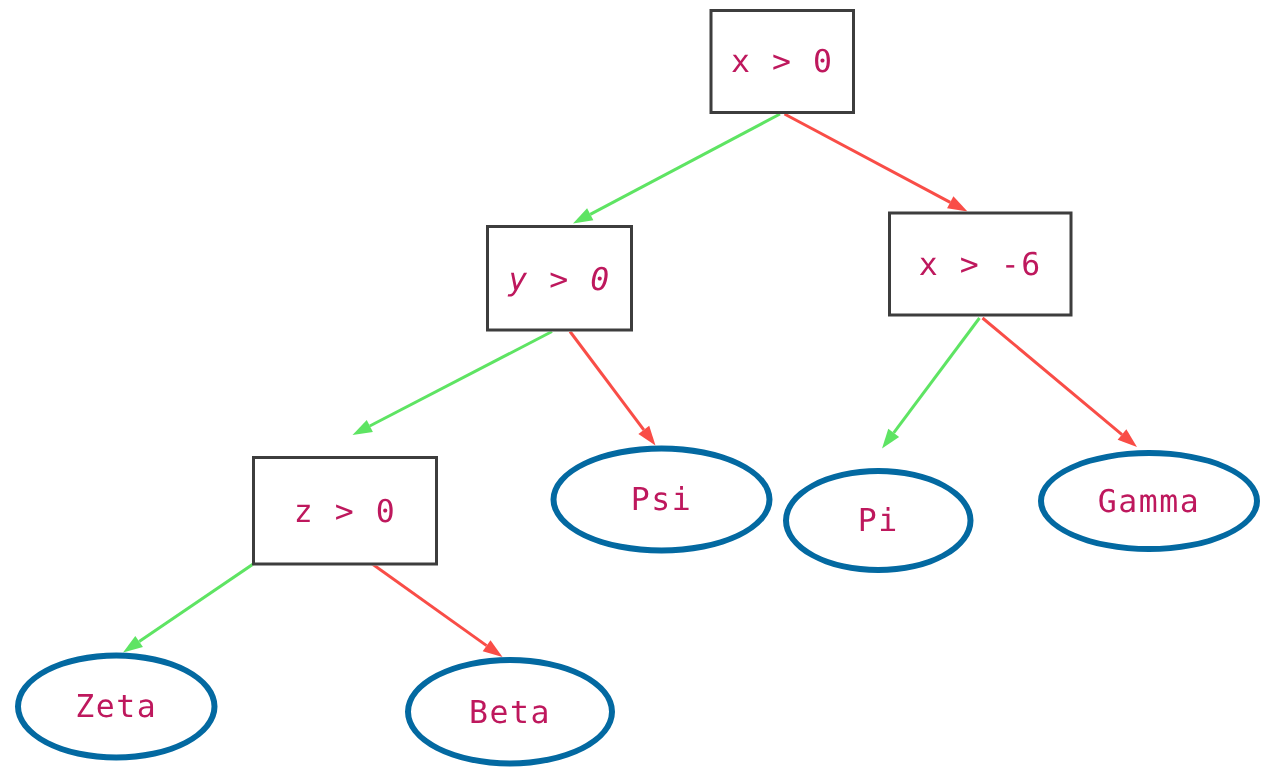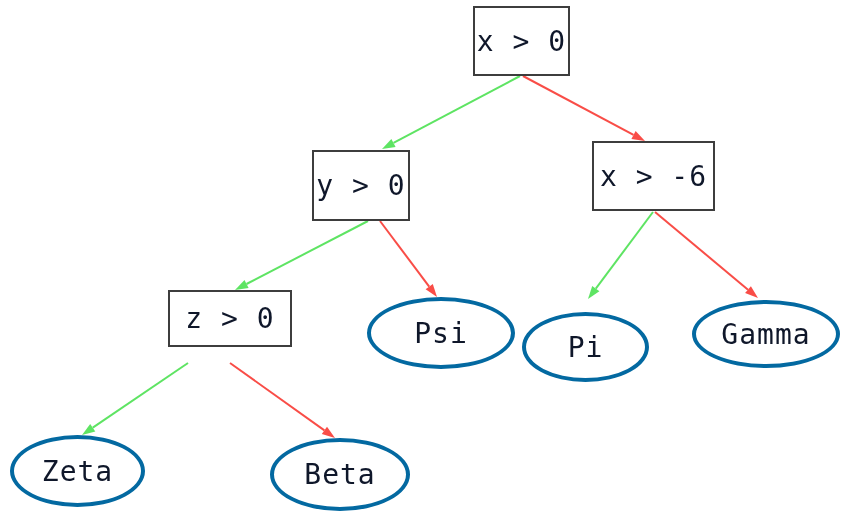--- a/index.html
+++ b/index.html
@@ -24,22 +24,22 @@
     display: flex;
     align-items: center;
     justify-content: center;
     background: #ffffff;
     box-sizing: border-box;
   }
   .node.rect { border: 2px solid #3d3d3d; }
   .node.ellipse { border: 4px solid #0369a1; border-radius: 50%; }
   .node-label {
     font-family: "DejaVu Sans Mono", "Liberation Mono", monospace;
-    font-size: 28px;
-    color: #0f172a;
+    font-size: 21px;
+    color: #be185d;
     white-space: pre;
     letter-spacing: 1px;
   }
 </style>
 </head>
 <body>
 
 <div class="canvas">
 
   <svg class="edge-layer" viewBox="0 0 848 516">
@@ -82,29 +82,29 @@
     <g>
       <line x1="230" y1="363" x2="324.4" y2="430.4" stroke="#f94d47"></line>
       <polygon points="335,438 321.8,434.1 327,426.8" fill="#f94d47"></polygon>
     </g>
   </svg>
 
   <div class="node rect" style="left:473px; top:6px; width:97px; height:70px;">
     <span class="node-label">x &gt; 0</span>
   </div>
 
-  <div class="node rect" style="left:312px; top:150px; width:98px; height:71px;">
+  <div class="node rect" style="left:324px; top:150px; width:98px; height:71px;font-style:italic;">
     <span class="node-label">y &gt; 0</span>
   </div>
 
   <div class="node rect" style="left:592px; top:141px; width:123px; height:70px;">
     <span class="node-label">x &gt; -6</span>
   </div>
 
-  <div class="node rect" style="left:168px; top:290px; width:124px; height:57px;text-align:right;">
+  <div class="node rect" style="left:168px; top:304px; width:124px; height:73px;text-align:right;">
     <span class="node-label">z &gt; 0</span>
   </div>
 
   <div class="node ellipse" style="left:367px; top:297px; width:148px; height:72px;">
     <span class="node-label">Psi</span>
   </div>
 
   <div class="node ellipse" style="left:522px; top:312px; width:127px; height:70px;">
     <span class="node-label">Pi</span>
   </div>

